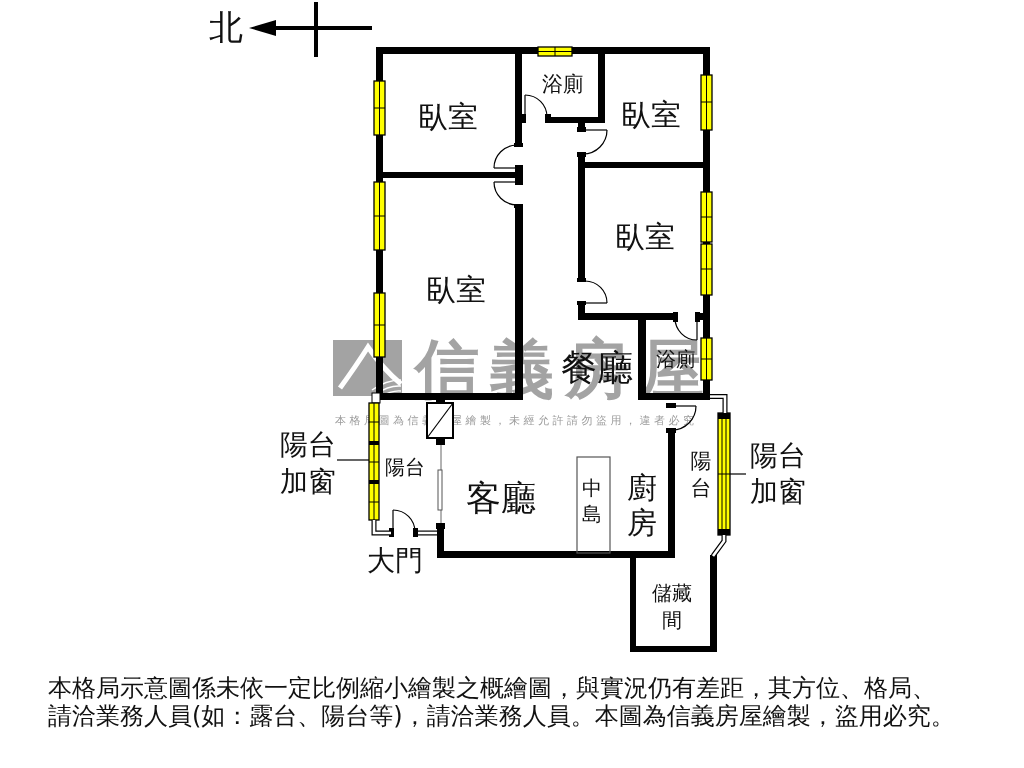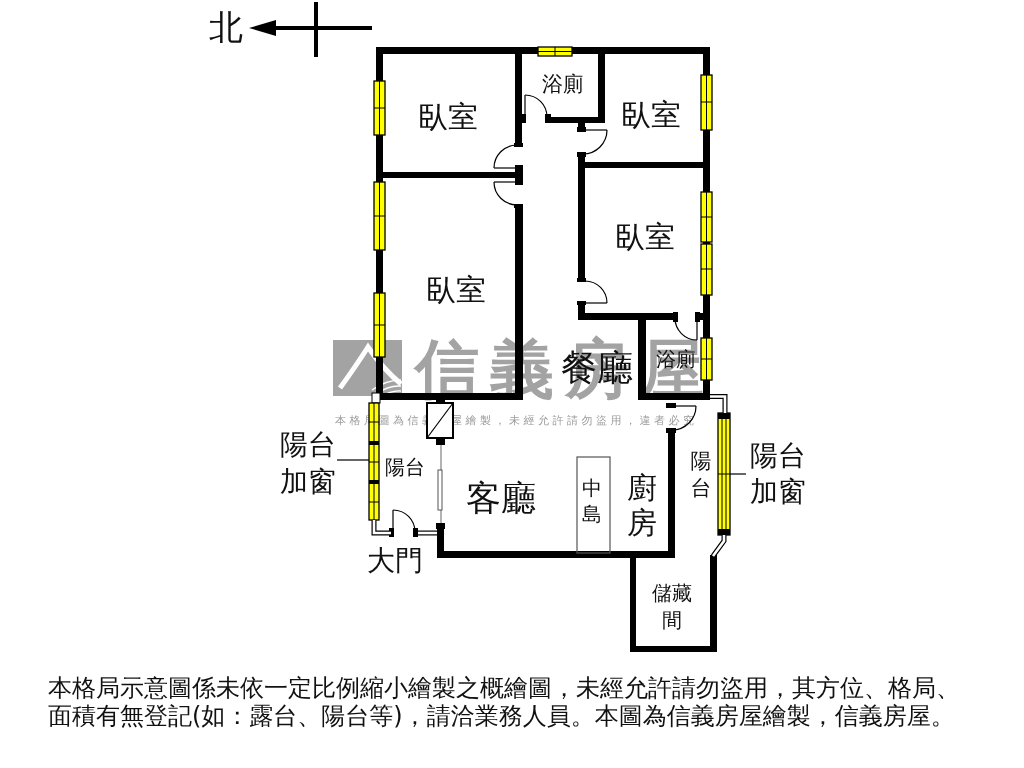--- a/index.html
+++ b/index.html
@@ -255,16 +255,16 @@
     <text class="lbl" x="778" y="491" font-size="28">加窗</text>
 
     <text class="lbl" x="395" y="560" font-size="28">大門</text>
 
     <text class="lbl" x="672" y="593" font-size="20">儲藏</text>
     <text class="lbl" x="672" y="620" font-size="20">間</text>
   </g>
 </svg>
 
 <div class="disclaimer">
-  <div>本格局示意圖係未依一定比例縮小繪製之概繪圖，未經允許請勿盜用，其方位、格局、</div>
-  <div>面積有無登記(如：露台、陽台等)，請洽業務人員。本圖為信義房屋繪製，信義房屋。</div>
+  <div>本格局示意圖係未依一定比例縮小繪製之概繪圖，與實況仍有差距，其方位、格局、</div>
+  <div>請洽業務人員(如：露台、陽台等)，請洽業務人員。本圖為信義房屋繪製，盜用必究。</div>
 </div>
 </div>
 
 </body></html>

